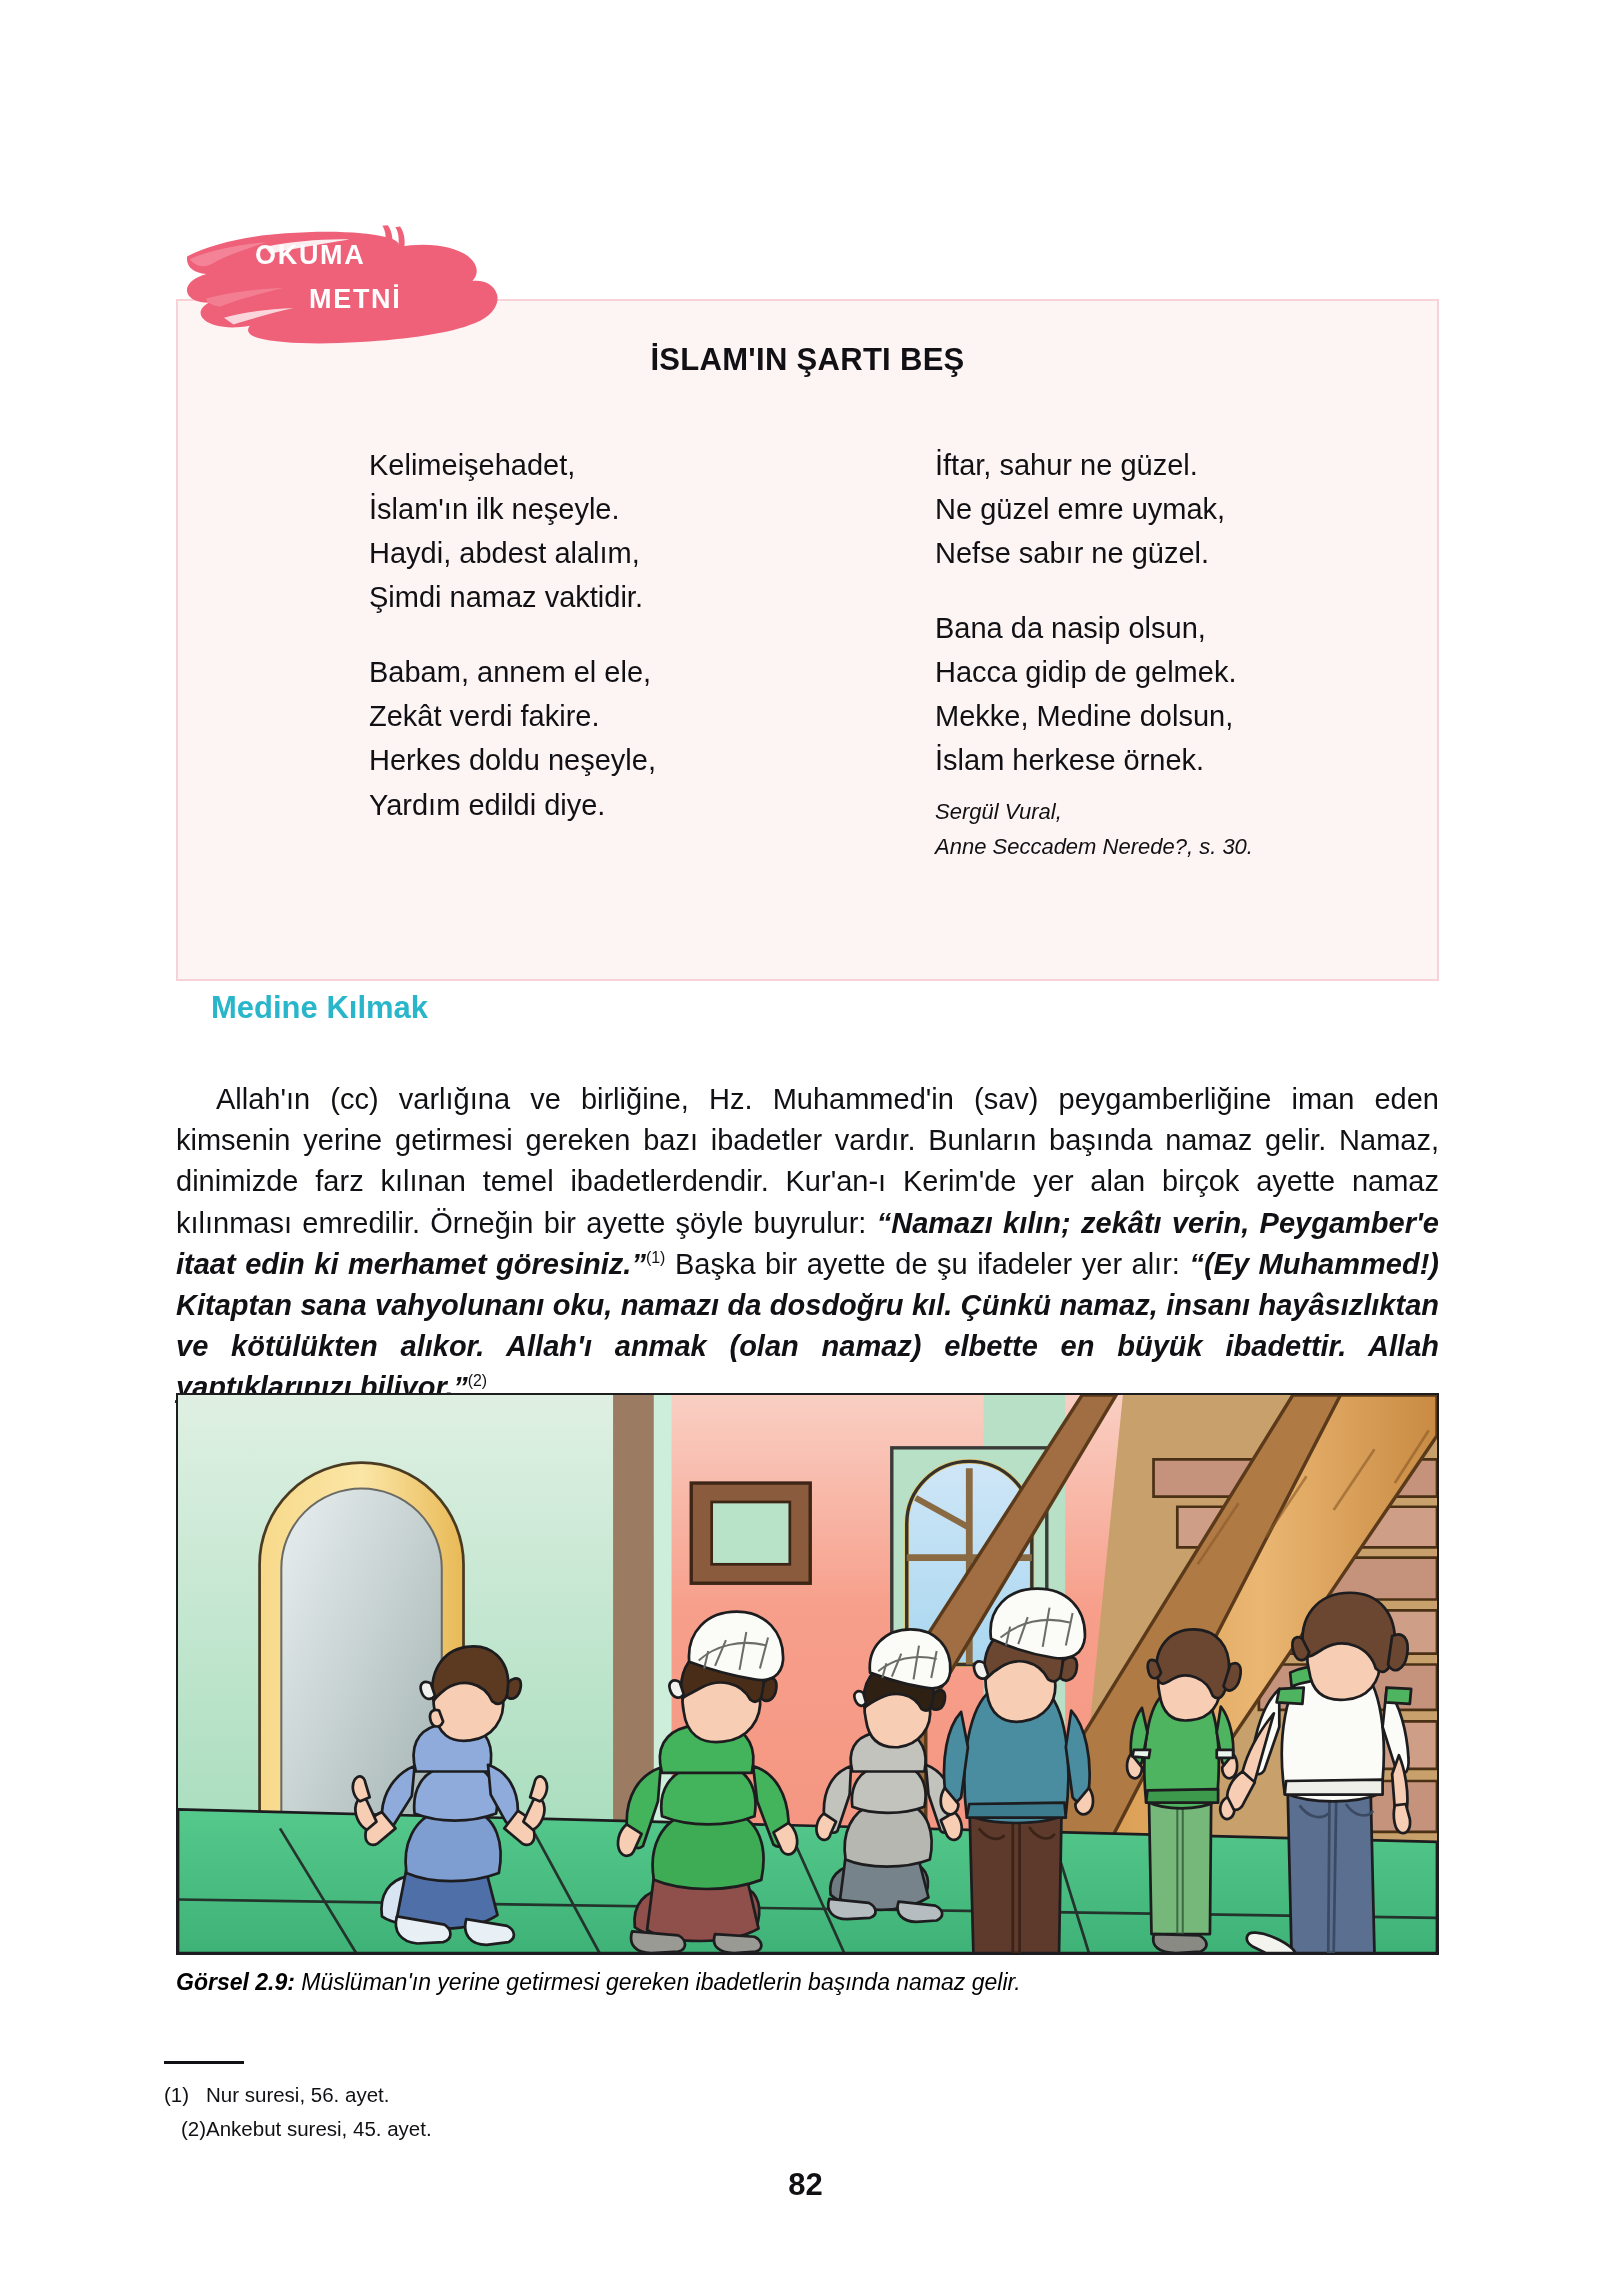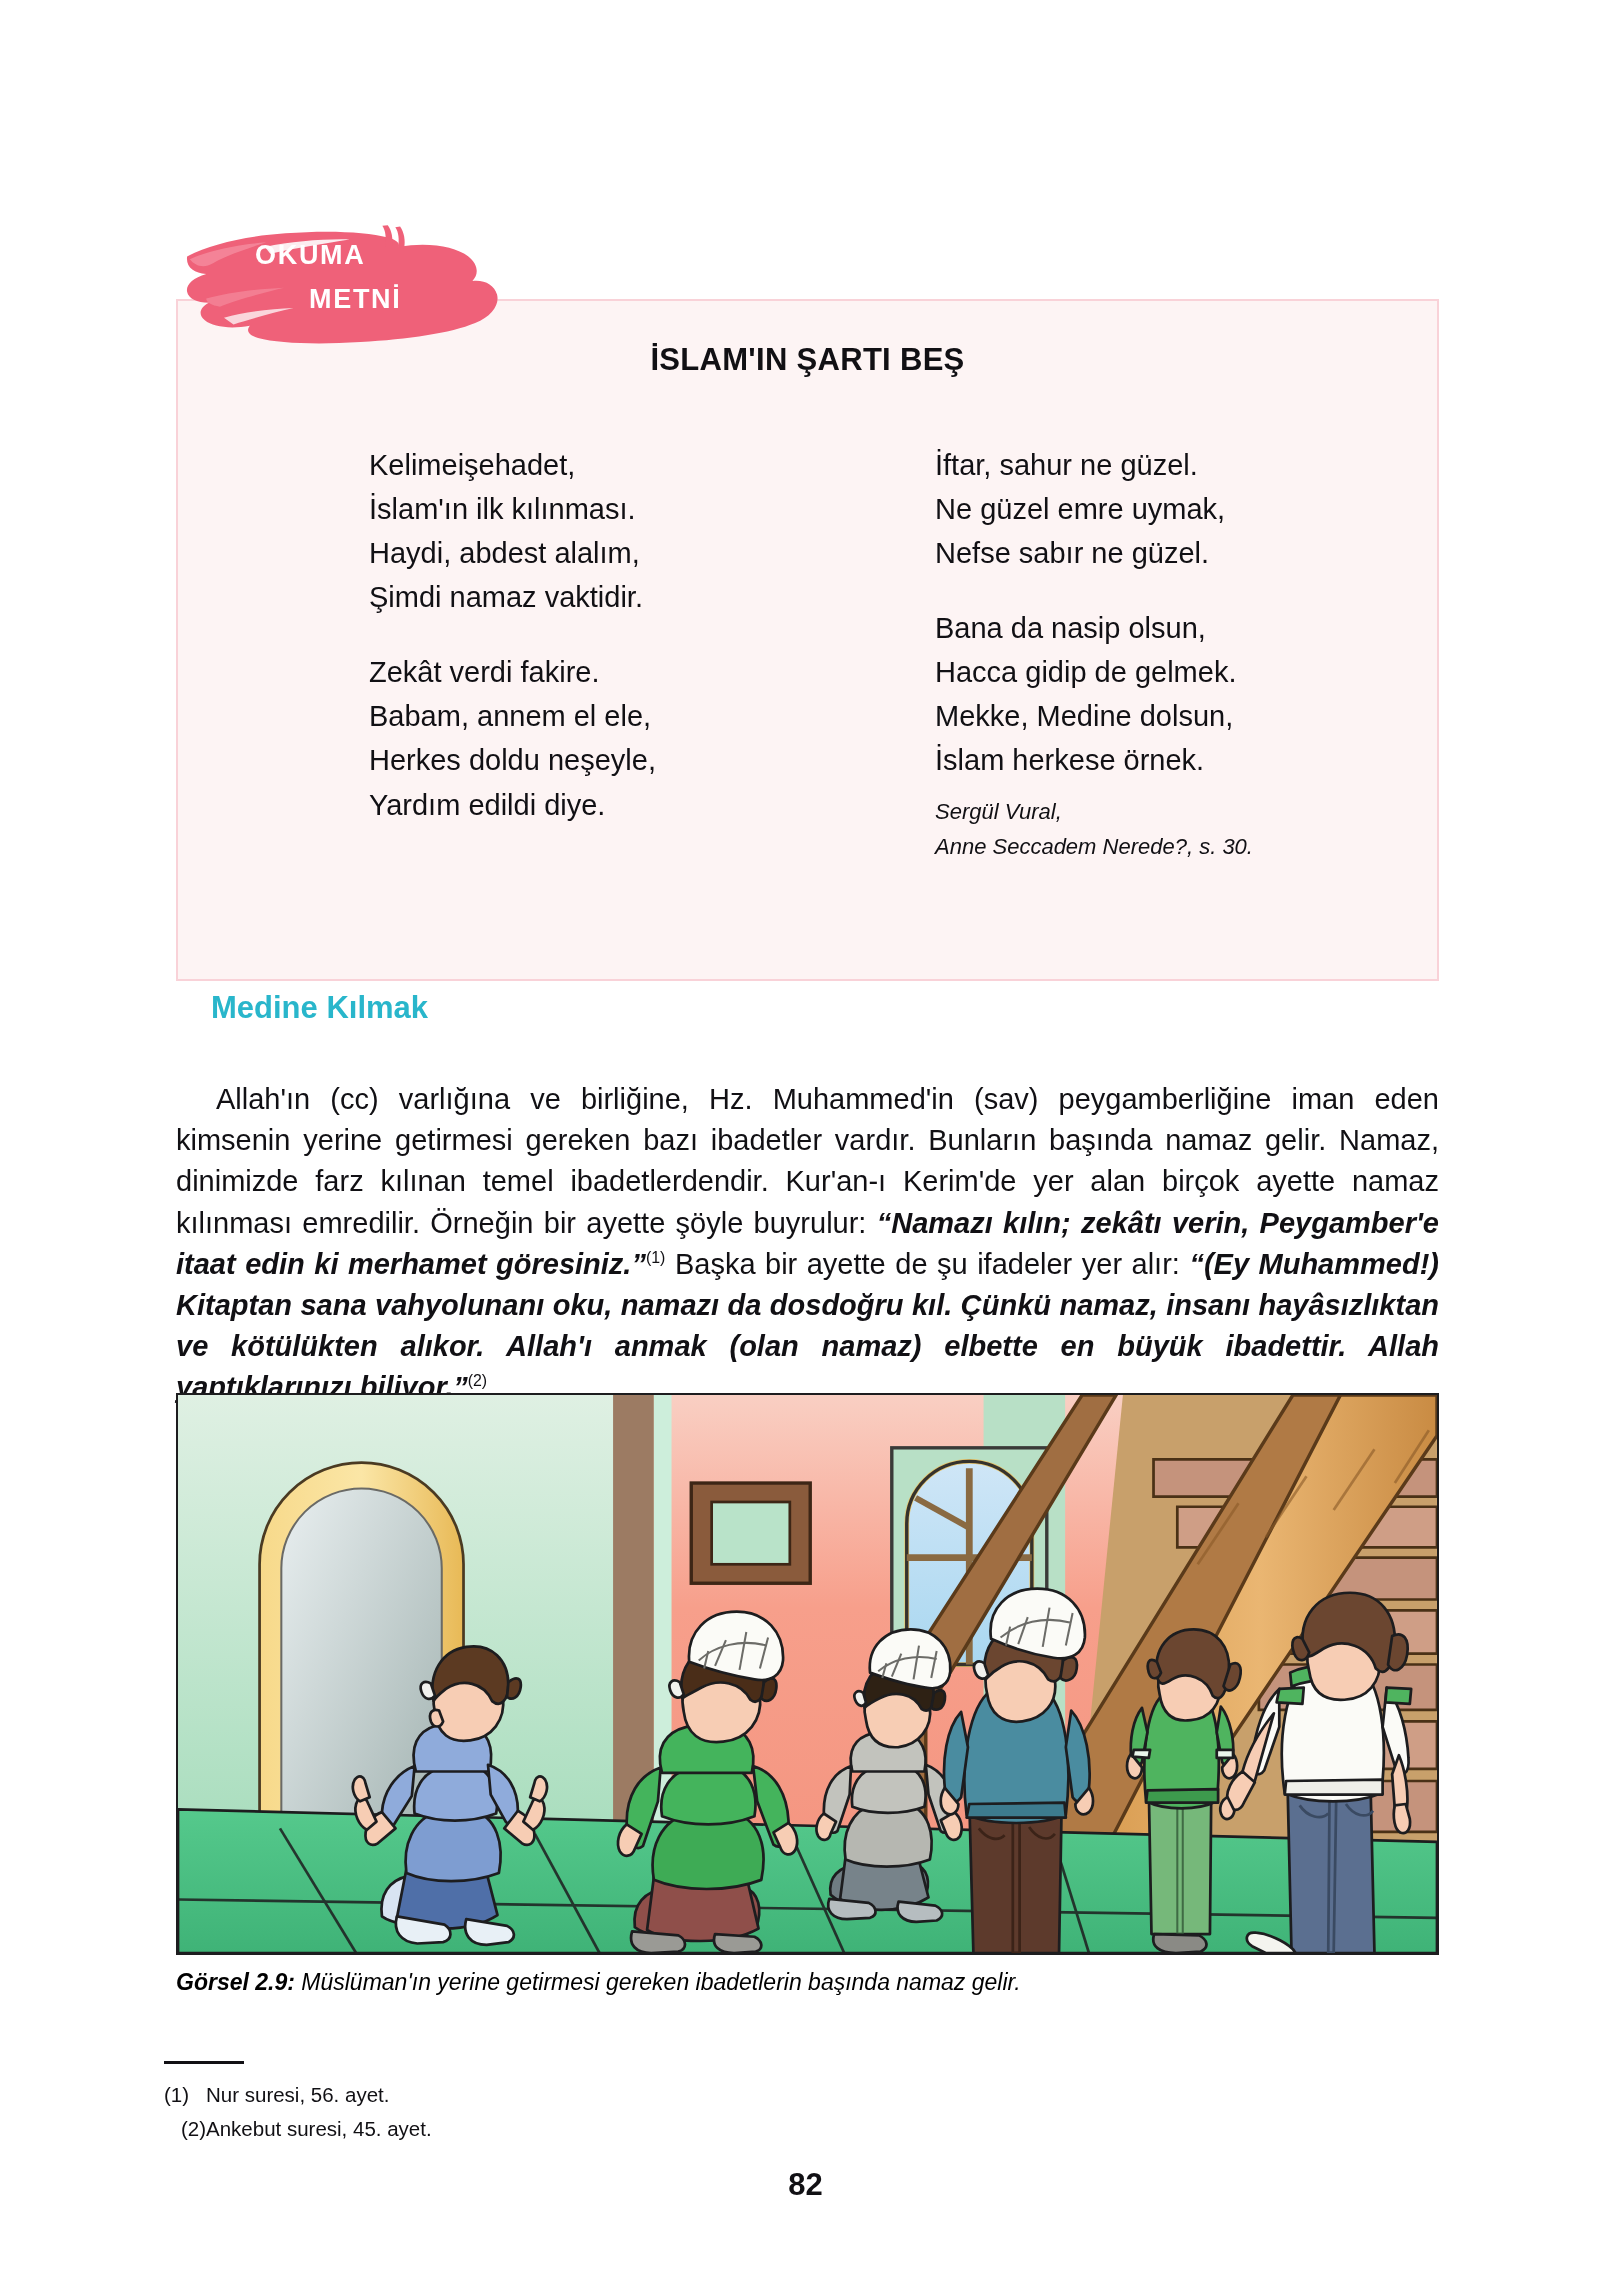--- a/index.html
+++ b/index.html
@@ -83,26 +83,26 @@
 </head>
 <body>
 
 <div class="page">
 
   <div class="poem-box">
     <div class="poem-title">İSLAM'IN ŞARTI BEŞ</div>
     <div class="poem-cols">
       <div class="poem-col">
         <div class="poem-line">Kelimeişehadet,</div>
-        <div class="poem-line">İslam'ın ilk kılınması.</div>
+        <div class="poem-line">İslam'ın ilk neşeyle.</div>
         <div class="poem-line">Haydi, abdest alalım,</div>
         <div class="poem-line">Şimdi namaz vaktidir.</div>
         <div class="poem-gap"></div>
+        <div class="poem-line">Babam, annem el ele,</div>
         <div class="poem-line">Zekât verdi fakire.</div>
-        <div class="poem-line">Babam, annem el ele,</div>
         <div class="poem-line">Herkes doldu neşeyle,</div>
         <div class="poem-line">Yardım edildi diye.</div>
       </div>
       <div class="poem-col">
         <div class="poem-line">İftar, sahur ne güzel.</div>
         <div class="poem-line">Ne güzel emre uymak,</div>
         <div class="poem-line">Nefse sabır ne güzel.</div>
         <div class="poem-gap"></div>
         <div class="poem-line">Bana da nasip olsun,</div>
         <div class="poem-line">Hacca gidip de gelmek.</div>

